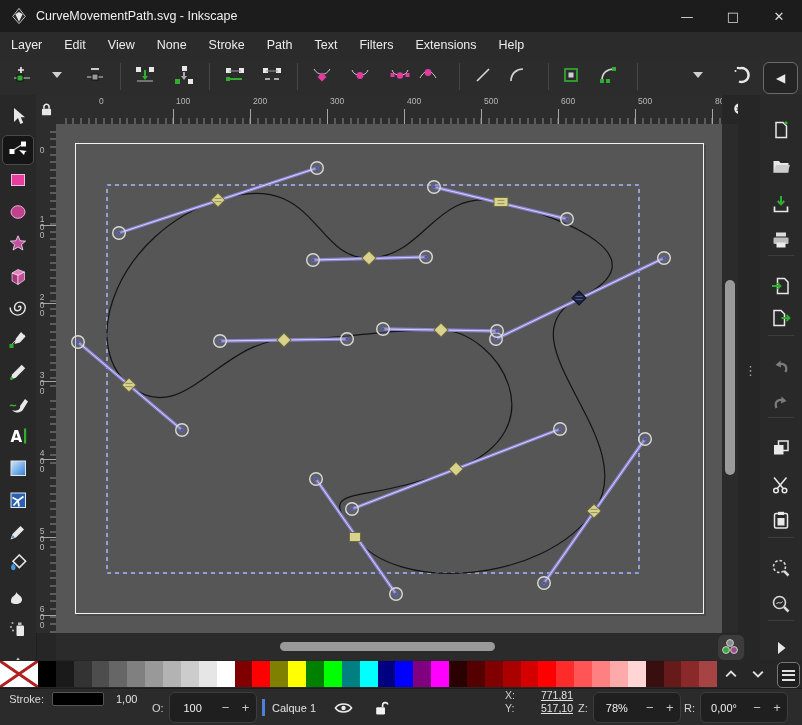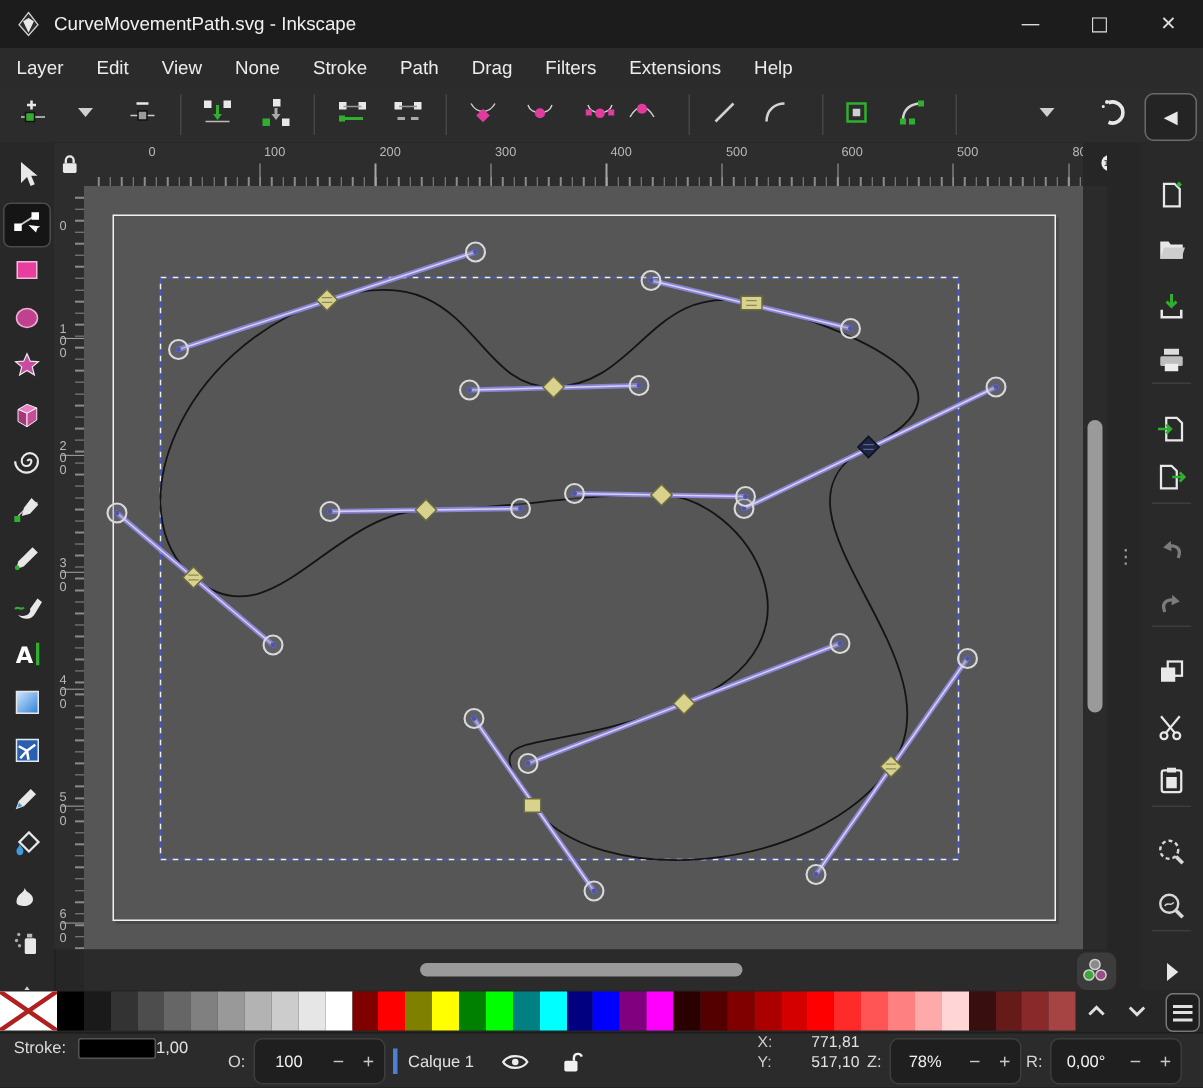--- a/index.html
+++ b/index.html
@@ -80,30 +80,30 @@
   .pal-menu i{display:block;width:13px;height:2px;background:#e0e0e0;}
 
   
   .statusbar{left:0;top:688px;width:802px;height:37px;background:#2b2b2b;border-top:1px solid #1d1d1d;font-size:11px;}
   .sb{position:absolute;display:flex;align-items:center;color:#e2e2e2;}
   .fs-grid{left:2px;top:2px;width:150px;height:33px;font-size:11px;}
   .fs-row{display:flex;align-items:center;height:16px;}
   .fs-label{width:42px;text-align:right;margin-right:8px;color:#dadada;}
   .fill-none{font-style:italic;color:#e6e6e6;}
   .stroke-swatch{width:50px;height:12px;background:#000;border:1px solid #555;border-radius:2px;}
-  .sw-width{}
+  .sw-width{margin-left:12px;}
   .stepper{display:flex;align-items:center;background:#1f1f1f;border:1px solid #3d3d3d;border-radius:6px;height:29px;}
   .stepper .val{padding:0 8px;min-width:30px;text-align:center;color:#f0f0f0;}
   .stepper .btn{width:20px;text-align:center;color:#c8c8c8;font-size:13px;}
   .layer-bar{width:3px;height:17px;background:#4d7fd6;margin-right:7px;}
   .two-line{flex-direction:column;align-items:flex-start;justify-content:center;font-size:10.5px;line-height:13px;color:#e8e8e8;}
   .num-col{flex-direction:column;align-items:flex-start;font-size:10.5px;line-height:13px;}
   .xy-row{display:flex;width:68px;}
   .xy-row .lab{width:16px;color:#cfcfcf;}
-  .xy-row .v{flex:1;text-align:right;}
+  .xy-row .v{flex:1;text-align:right;text-decoration:underline;}
   .sb-label{color:#d5d5d5;margin-right:5px;}
 </style>
 </head>
 <body>
 
 <div class="app">
 
   <div class="abs titlebar">
     <svg class="app-logo" viewBox="0 0 20 20">
       <path d="M10 1.5l7 9-7 8-7-8z" fill="#2b2b2b" stroke="#cfcfcf" stroke-width="1"></path>
@@ -117,21 +117,21 @@
     </div>
   </div>
 
   <div class="abs menubar" id="menubar">
       <div class="menu-item">Layer</div>
       <div class="menu-item">Edit</div>
       <div class="menu-item">View</div>
       <div class="menu-item">None</div>
       <div class="menu-item">Stroke</div>
       <div class="menu-item">Path</div>
-      <div class="menu-item">Drag</div>
+      <div class="menu-item">Text</div>
       <div class="menu-item">Filters</div>
       <div class="menu-item">Extensions</div>
       <div class="menu-item">Help</div>
     </div>
 
   <div class="abs toolbar" id="toolbar">
       <div class="tb-icon" style="left: 22px;">
         <span><svg width="20" height="20" viewBox="0 0 20 20">
             <path d="M9 2v6M6 5h6" stroke="#e8e8e8" stroke-width="1.7"></path>
             <path d="M2 13h16" stroke="#cdcdcd"></path>

